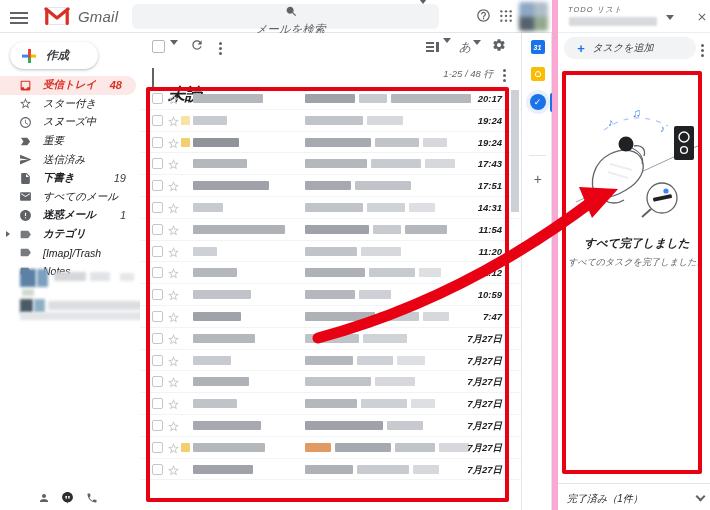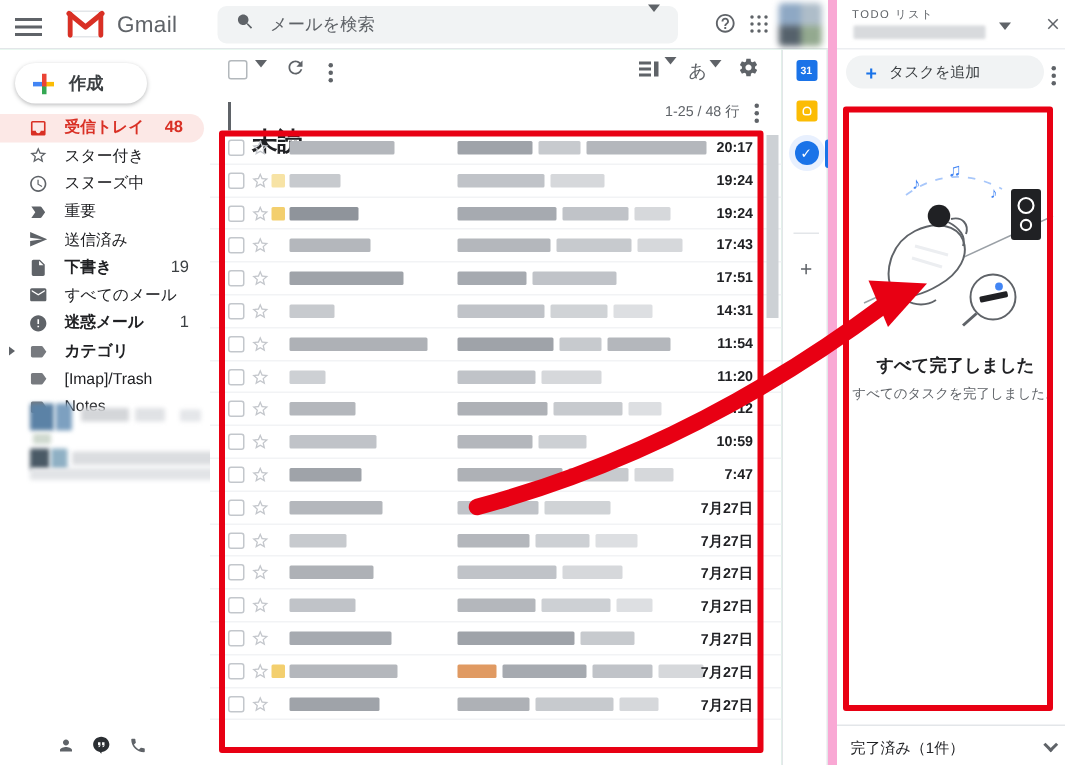--- a/index.html
+++ b/index.html
@@ -1,27 +1,27 @@
 <!DOCTYPE html>
 <html><head>
 <meta charset="utf-8">
 <style>
   * { margin:0; padding:0; box-sizing:border-box; }
   html,body { width:710px; height:510px; }
   body { font-family:"Liberation Sans","DejaVu Sans",sans-serif; background:#fff; }
-  .page { position:relative; width:710px; height:510px; overflow:hidden; background:#86efac; }
+  .page { position:relative; width:710px; height:510px; overflow:hidden; background:#eab308;font-style:italic; }
   .abs { position:absolute; }
 
   
   .topbar { position:absolute; left:0; top:0; width:552px; height:33px; background:#fff; border-bottom:1px solid #e3e6e9; }
   .hamburger { position:absolute; left:10px; top:9px; width:18px; height:14px; cursor:pointer; }
   .hamburger i { display:block; height:2px; background:#5f6368; margin:3px 0; }
   .gmail-logo { position:absolute; left:44px; top:5px; }
   .gmail-word { position:absolute; left:78px; top:8px; font-size:15px; color:#5f6368; letter-spacing:.2px; }
-  .searchbox { position:absolute; left:145px; top:4px; width:307px; height:25px; background:#f1f3f4; border-radius:6px; display:flex; align-items:center; }
+  .searchbox { position:absolute; left:132px; top:4px; width:307px; height:25px; background:#f1f3f4; border-radius:6px; display:flex; align-items:center;flex-direction:column; }
   .searchbox .q { margin-left:12px; }
   .searchbox .ph { margin-left:10px; font-size:11.5px; color:#5f6368; }
   .searchbox .caret { position:absolute; right:12px; }
   .caret-down { width:0; height:0; border-left:4px solid transparent; border-right:4px solid transparent; border-top:5px solid #5f6368; }
   .tb-icon { position:absolute; top:8px; }
   .avatar { position:absolute; left:519px; top:2px; width:29px; height:29px; border-radius:3px; overflow:hidden; filter:blur(2px); display:grid; grid-template-columns:1fr 1fr; }
   .avatar i { display:block; }
 
   
   .sidebar { position:absolute; left:0; top:33px; width:140px; height:477px; background:#fff; }

